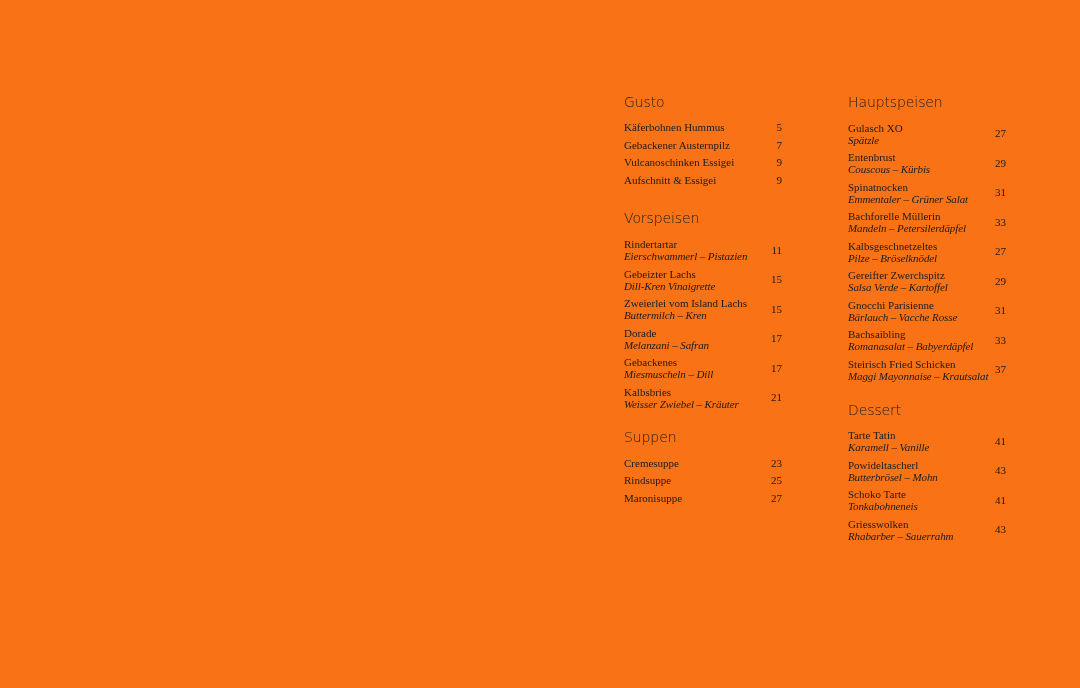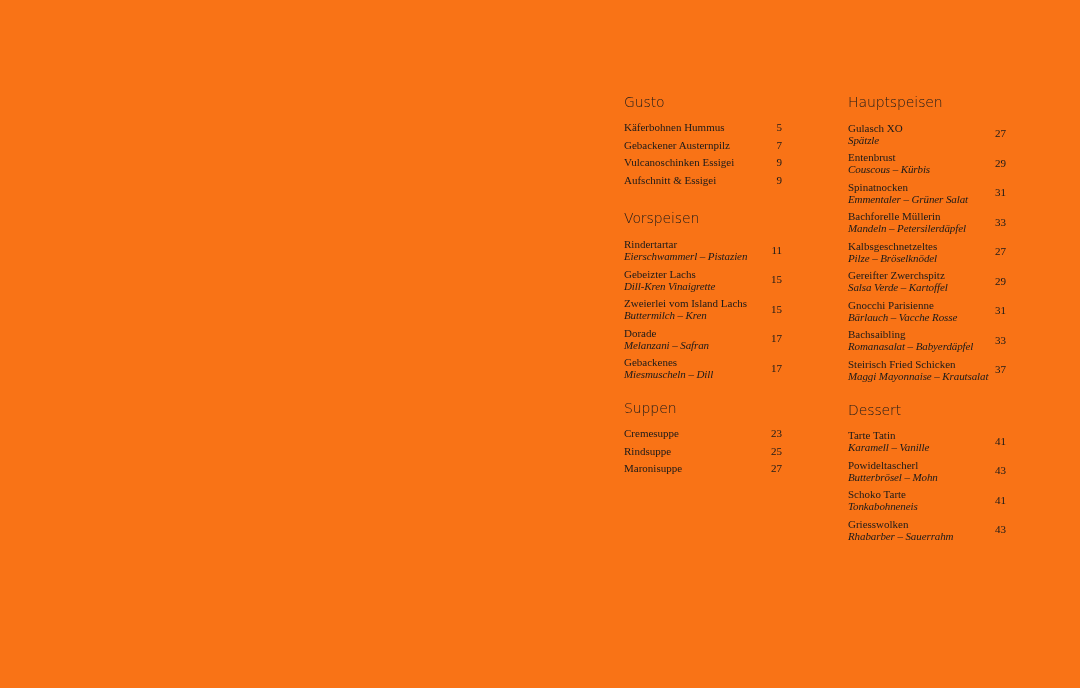--- a/index.html
+++ b/index.html
@@ -141,20 +141,27 @@
         </div>
         <span class="item-price">17</span>
       </div>
       <div class="item with-desc">
         <div class="item-text">
           <span class="item-name">Gebackenes</span>
           <span class="item-desc">Miesmuscheln – Dill</span>
         </div>
         <span class="item-price">17</span>
       </div>
+      <div class="item with-desc">
+        <div class="item-text">
+          <span class="item-name">Kalbsbries</span>
+          <span class="item-desc">Weisser Zwiebel – Kräuter</span>
+        </div>
+        <span class="item-price">21</span>
+      </div>
     </div>
 
     <div class="section" style="margin-top:16px;">
       <h2 class="section-title">Suppen</h2>
       <div class="item simple">
         <div class="item-text">
             <span class="item-name">Cremesuppe</span>
           </div>
         <span class="item-price">23</span>
       </div>

